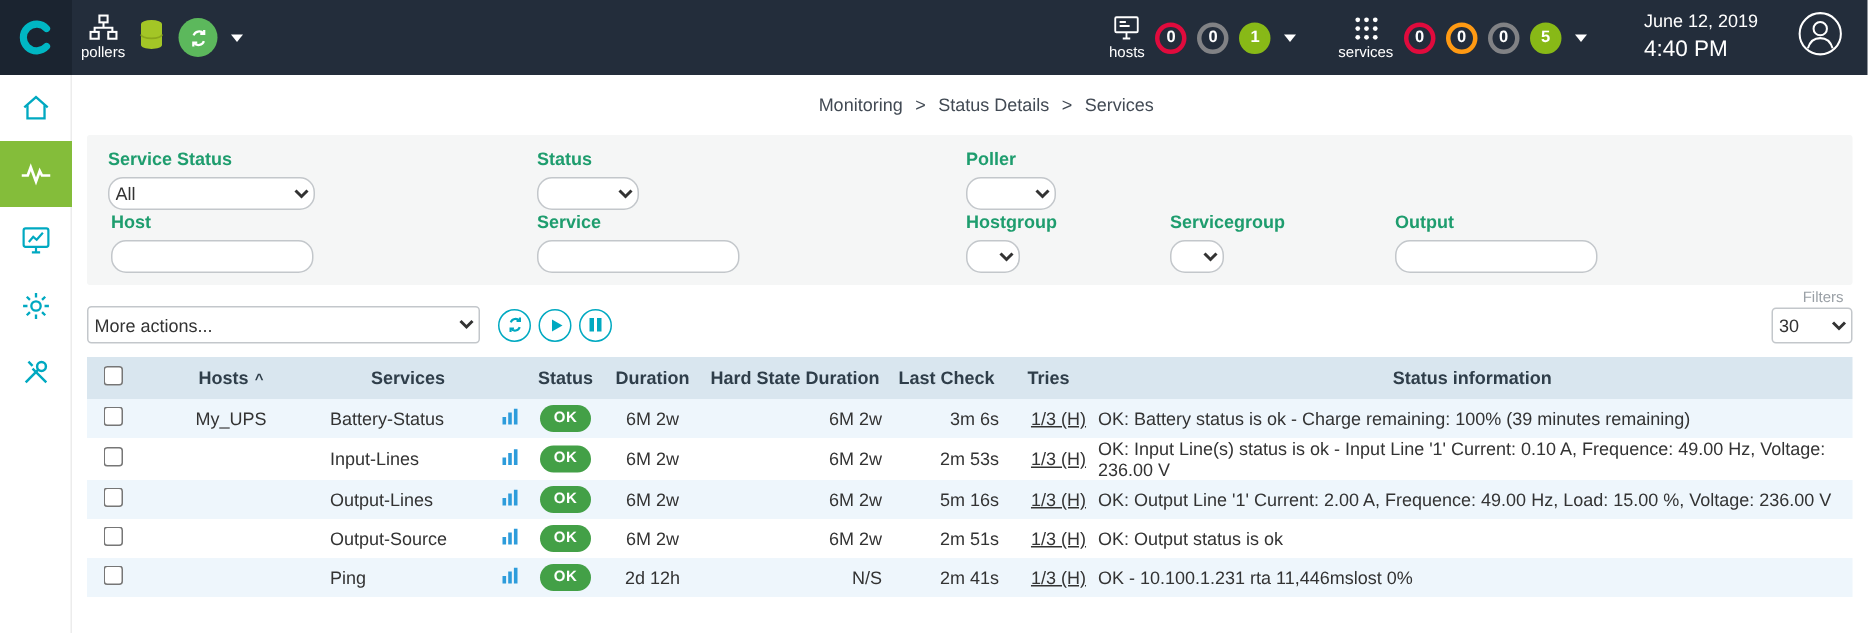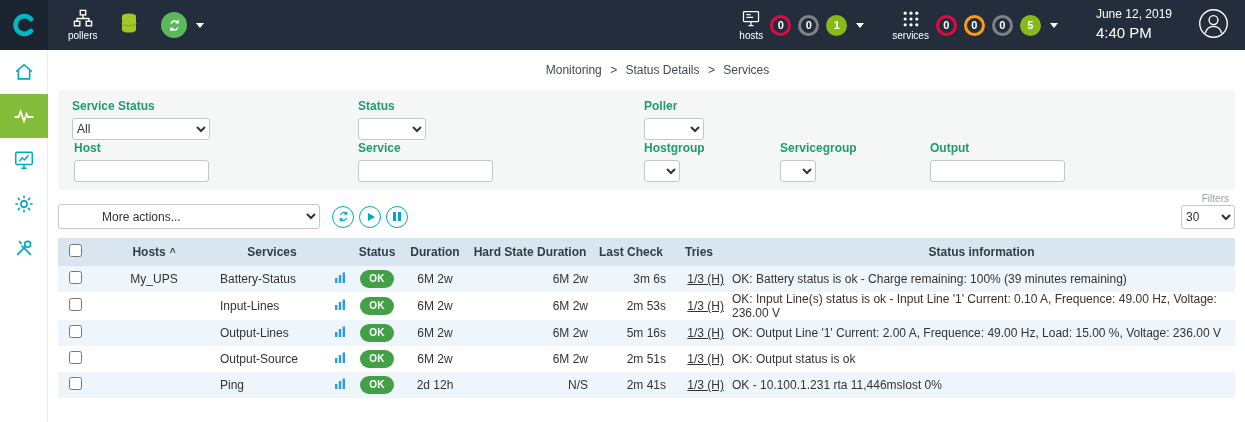--- a/index.html
+++ b/index.html
@@ -6,21 +6,21 @@
   html,body { width:1245px; height:422px; overflow:hidden; background:#fff;
     font-family:"Liberation Sans", sans-serif; color:#37474f; }
 
   
   .topbar { position:absolute; top:0; left:0; width:100%; height:50px;
     background:#232d3b; display:flex; align-items:center; color:#fff; z-index:5; }
   .logo { width:48px; height:50px; display:flex; align-items:center; justify-content:center;
     background:#1b2430; cursor:pointer; }
   .icon-stack { display:flex; flex-direction:column; align-items:center; gap:1px; cursor:pointer; }
   .icon-stack .lbl { font-size:10px; color:#fff; }
-  .tb-item { margin-left:20px; }
+  .tb-item { margin-left:6px; }
   .sync-circle { width:26px; height:26px; border-radius:50%; background:#5cb85c;
     display:flex; align-items:center; justify-content:center; }
   .chev { width:0; height:0; border-left:4px solid transparent; border-right:4px solid transparent;
     border-top:5px solid #fff; margin:0 10px 0 9px; cursor:pointer; }
   .badge { width:21px; height:21px; border-radius:50%; border:3px solid #818285;
     display:flex; align-items:center; justify-content:center; font-size:11px; font-weight:bold;
     margin-left:7px; color:#fff; cursor:pointer; }
   .badge.red   { border-color:#e00b3d; }
   .badge.orange{ border-color:#ff9a13; }
   .badge.gray  { border-color:#818285; }
@@ -41,29 +41,29 @@
   .main { position:absolute; top:50px; left:48px; right:0; bottom:0; background:#fff; }
   .breadcrumb { padding:13px 0 11px 22px; font-size:12px; color:#424a54;text-align:center; }
   .breadcrumb span.link { cursor:pointer; }
   .breadcrumb .sep { margin:0 5px; color:#424a54; }
 
   
   .filter-panel { position:relative; margin:2px 10px 0; height:100px; background:#f5f6f6; border-radius:2px; }
   .fgroup { position:absolute; }
   .fgroup label { display:block; font-size:12px; font-weight:bold; color:#1e9d6e; margin-bottom:5px; }
   .fgroup select, .fgroup input { font-size:12px; color:#333; border:1px solid #c3c7cb;
-    border-radius:3px; background:#fff; height:22px; }
+    border-radius:10px; background:#fff; height:22px; }
   .fgroup input { width:135px; padding:0 4px; }
   .sel-all { width:138px; }  .sel-status { width:68px; }  .sel-poller { width:60px; }
   .sel-tiny { width:36px; }
   .filters-tag { position:absolute; right:6px; bottom:-14px; font-size:10px; color:#9aa0a6; }
 
   
   .toolbar { display:flex; align-items:center; margin:14px 10px 9px; }
-  .sel-actions { width:262px; height:25px; font-size:12px; color:#333; border:1px solid #c3c7cb; border-radius:3px; background:#fff;padding-left:39px; }
+  .sel-actions { width:262px; height:25px; font-size:12px; color:#333; border:1px solid #c3c7cb; border-radius:3px; background:#fff; }
   .iconbtns { display:flex; align-items:center; gap:5px; margin-left:12px; }
   .circle-btn { width:22px; height:22px; border:1.5px solid #00a9c1; border-radius:50%;
     display:flex; align-items:center; justify-content:center; background:#fff; cursor:pointer; }
   .play-tri { width:0; height:0; border-left:7px solid #00a9c1; border-top:4.5px solid transparent;
     border-bottom:4.5px solid transparent; margin-left:2px; }
   .pause-bars { display:flex; gap:2.5px; }
   .pause-bars i { display:block; width:2.5px; height:9px; background:#00a9c1; }
   .sel-pagesize { margin-left:auto; width:54px; height:24px; font-size:12px; color:#333;
     border:1px solid #c3c7cb; border-radius:3px; background:#fff; }
 

